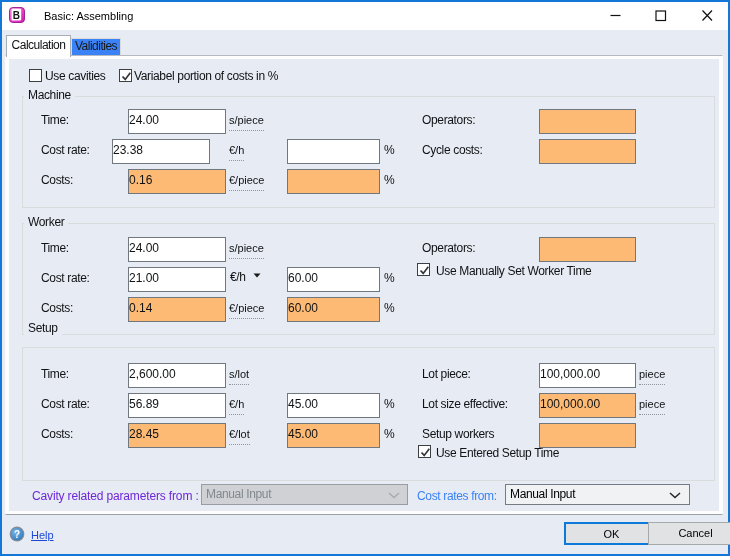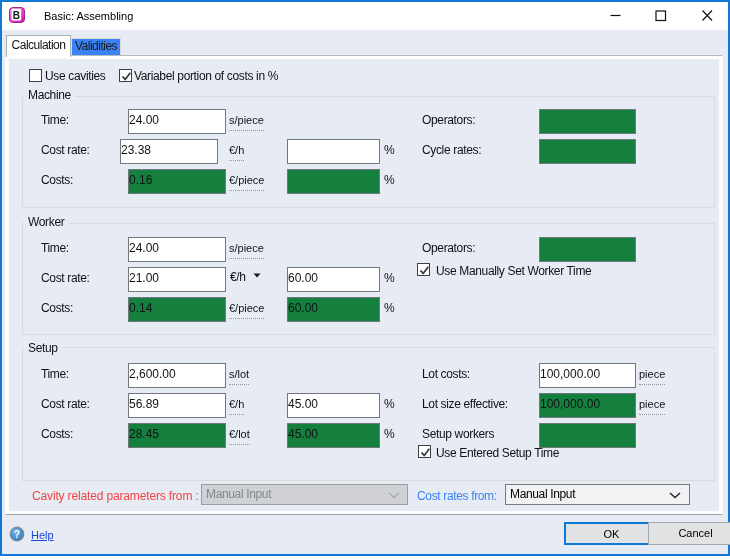--- a/index.html
+++ b/index.html
@@ -10,21 +10,21 @@
 
 #tabbody{position:absolute;left:5px;top:55px;width:718px;height:460px;border-top:1px solid #b4bac0;border-left:1px solid #fbfcfd;border-right:1px solid #fbfcfd;border-bottom:1px solid #9aa0a6;box-shadow:inset 0 0 0 3px #fdfdfe;background:#e7ebf3}
 .tab{position:absolute;font-size:12px;letter-spacing:-0.5px}
 #tab1{left:6px;top:35px;width:65px;height:22px;background:#fff;border:1px solid #a9aeb4;border-bottom:none;z-index:5;text-align:center;line-height:19px}
 #tab2{left:71px;top:38px;width:50px;height:17px;background:#3b82f6;border:1px solid #d9d9d9;border-bottom:none;z-index:5;text-align:center;line-height:14px;color:#1a1a1a}
 
 .grp{position:absolute;left:22px;width:693px;border:1px solid #d9dcdc}
 .grplabel{position:absolute;left:24px;background:#e7ebf3;padding:0 4px;height:14px;line-height:14px;z-index:2;font-size:12px;letter-spacing:-0.35px}
 
 .f{position:absolute;height:25px;line-height:20px;border:1px solid #70777e;background:#fff;font-size:12px;padding-right:2px;white-space:nowrap}
-.fd{background:#15803d}
+.fd{background:#fdba74}
 .lb{position:absolute;height:20px;line-height:22px;white-space:nowrap;font-size:12px;letter-spacing:-0.35px}
 .un{position:absolute;height:19px;line-height:16px;border-bottom:1px dotted #8f969d;white-space:nowrap}
 .nm{position:absolute;height:14px;line-height:14px;white-space:nowrap;font-size:12px;letter-spacing:-0.35px}
 .cb{position:absolute;width:13px;height:13px;border:1px solid #3c4045;background:#fff}
 .ck{position:absolute;left:1px;top:1px}
 
 .combo{position:absolute;height:21px;border:1px solid #979da3;font-size:12px;letter-spacing:-0.35px;line-height:19px;padding-left:4px;white-space:nowrap}
 
 .btn{position:absolute;width:95px;height:23px;background:#e1e2e3;text-align:center;font-size:11px;line-height:20px;color:#000}
 #ok{left:564px;top:522px;border:2px solid #0d79d8}
@@ -68,25 +68,25 @@
 
 <div class="grp" style="top:96px;height:112px"></div>
 <div class="grplabel" style="top:88px">Machine</div>
 <div class="lb" style="left:41px;top:109px">Time:</div>
 <div class="f" style="left:128px;top:109px;width:98px">24.00</div>
 <div class="un" style="left:229px;top:112px">s/piece</div>
 <div class="lb" style="left:422px;top:109px">Operators:</div>
 <div class="f fd" style="left:539px;top:109px;width:97px"></div>
 
 <div class="lb" style="left:41px;top:139px">Cost rate:</div>
-<div class="f" style="left:120px;top:139px;width:98px">23.38</div>
+<div class="f" style="left:112px;top:139px;width:98px">23.38</div>
 <div class="un" style="left:229px;top:142px">€/h</div>
 <div class="f" style="left:287px;top:139px;width:93px"></div>
 <div class="lb" style="left:384px;top:139px">%</div>
-<div class="lb" style="left:422px;top:139px">Cycle rates:</div>
+<div class="lb" style="left:422px;top:139px">Cycle costs:</div>
 <div class="f fd" style="left:539px;top:139px;width:97px"></div>
 
 <div class="lb" style="left:41px;top:169px">Costs:</div>
 <div class="f fd" style="left:128px;top:169px;width:98px">0.16</div>
 <div class="un" style="left:229px;top:172px">€/piece</div>
 <div class="f fd" style="left:287px;top:169px;width:93px"></div>
 <div class="lb" style="left:384px;top:169px">%</div>
 
 <div class="grp" style="top:223px;height:112px"></div>
 <div class="grplabel" style="top:215px">Worker</div>
@@ -111,25 +111,25 @@
   </div>
 <div class="nm" style="left:436px;top:264px">Use Manually Set Worker Time</div>
 
 <div class="lb" style="left:41px;top:297px">Costs:</div>
 <div class="f fd" style="left:128px;top:297px;width:98px">0.14</div>
 <div class="un" style="left:229px;top:300px">€/piece</div>
 <div class="f fd" style="left:287px;top:297px;width:93px">60.00</div>
 <div class="lb" style="left:384px;top:297px">%</div>
 
 <div class="grp" style="top:347px;height:134px"></div>
-<div class="grplabel" style="top:341px">Setup</div>
+<div class="grplabel" style="top:321px">Setup</div>
 <div class="lb" style="left:41px;top:363px">Time:</div>
 <div class="f" style="left:128px;top:363px;width:98px">2,600.00</div>
 <div class="un" style="left:229px;top:366px">s/lot</div>
-<div class="lb" style="left:422px;top:363px">Lot costs:</div>
+<div class="lb" style="left:422px;top:363px">Lot piece:</div>
 <div class="f" style="left:539px;top:363px;width:97px">100,000.00</div>
 <div class="un" style="left:639px;top:366px">piece</div>
 
 <div class="lb" style="left:41px;top:393px">Cost rate:</div>
 <div class="f" style="left:128px;top:393px;width:98px">56.89</div>
 <div class="un" style="left:229px;top:396px">€/h</div>
 <div class="f" style="left:287px;top:393px;width:93px">45.00</div>
 <div class="lb" style="left:384px;top:393px">%</div>
 <div class="lb" style="left:422px;top:393px">Lot size effective:</div>
 <div class="f fd" style="left:539px;top:393px;width:97px">100,000.00</div>
@@ -143,21 +143,21 @@
 <div class="lb" style="left:422px;top:423px">Setup workers</div>
 <div class="f fd" style="left:539px;top:423px;width:97px"></div>
 
 <div class="cb" style="left:418px;top:445px">
     <svg class="ck" width="11" height="11" viewBox="0 0 11 11">
       <path d="M1.5 5.5 L4.2 8.4 L9.3 1.8" stroke="#33373c" stroke-width="1.7" fill="none"></path>
     </svg>
   </div>
 <div class="nm" style="left:436px;top:446px">Use Entered Setup Time</div>
 
-<div class="lb" style="left:32px;top:485px;color:#ef4444;font-size:12px;letter-spacing:-0.15px">Cavity related parameters from :</div>
+<div class="lb" style="left:32px;top:485px;color:#6d28d9;font-size:12px;letter-spacing:-0.15px">Cavity related parameters from :</div>
 <div class="combo" style="left:201px;top:484px;width:207px;background:#cfd1d4;color:#83898f">Manual Input
  <svg class="abs" style="right:7px;top:7px" width="12" height="7" viewBox="0 0 12 7">
       <path d="M1 1 L6 5.5 L11 1" stroke="#a7abaf" stroke-width="1.4" fill="none"></path>
     </svg>
 </div>
 <div class="lb" style="left:417px;top:485px;color:#3b82f6">Cost rates from:</div>
 <div class="combo" style="left:505px;top:484px;width:185px;background:#f1f2f3;border-color:#747b82;color:#000">Manual Input
  <svg class="abs" style="right:8px;top:7px" width="12" height="7" viewBox="0 0 12 7">
       <path d="M1 1 L6 5.5 L11 1" stroke="#24282c" stroke-width="1.5" fill="none"></path>
     </svg>

